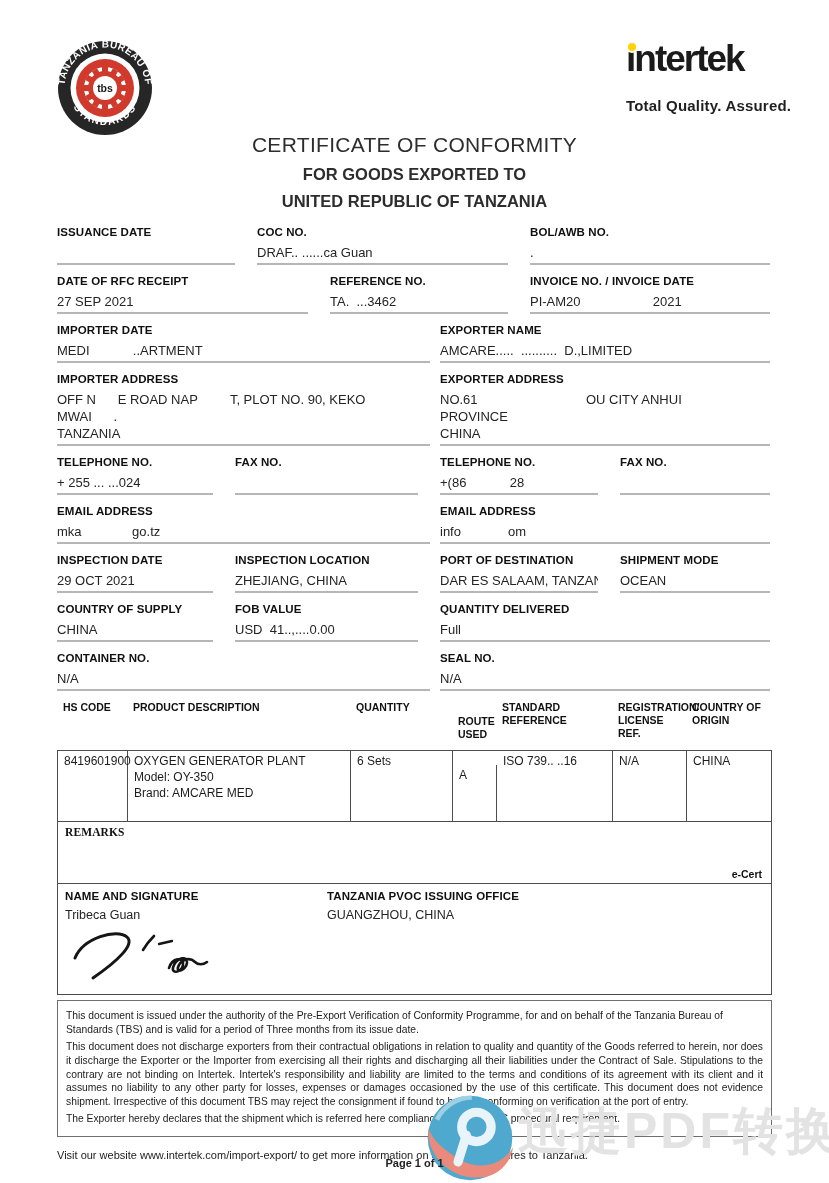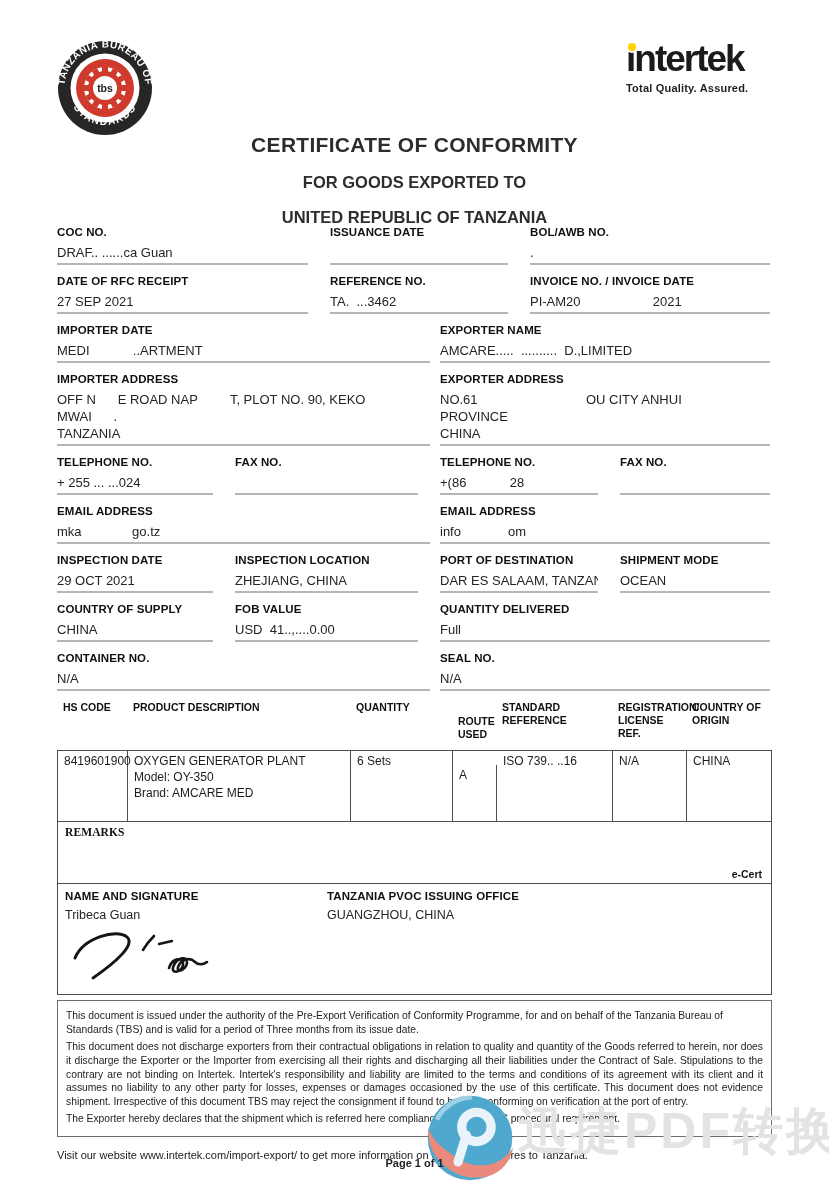--- a/index.html
+++ b/index.html
@@ -3,26 +3,26 @@
 <meta charset="utf-8">
 <style>
   html,body{margin:0;padding:0;background:#ffffff;}
   body{width:829px;height:1183px;position:relative;font-family:"Liberation Sans",sans-serif;color:#1f1f1f;overflow:hidden;}
 
   
   #tbs-logo{position:absolute;left:55px;top:38px;width:100px;height:100px;}
   #intertek{position:absolute;left:626px;top:40px;}
   .itk-word{position:relative;font-size:37px;font-weight:bold;letter-spacing:-2px;line-height:1;color:#1b1b1b;}
   .itk-dot{position:absolute;left:2px;top:3px;width:8px;height:8px;border-radius:50%;background:#ffd200;box-shadow:0 0 0 2px #ffffff;}
-  .itk-tag{font-size:11px;font-weight:bold;color:#1f1f1f;margin-top:5px;letter-spacing:0.2px;}
+  .itk-tag{font-size:15px;font-weight:bold;color:#1f1f1f;margin-top:20px;letter-spacing:0.2px;}
 
   
   #title{position:absolute;left:0;top:133px;width:100%;text-align:center;color:#2d2d2d;}
-  #title .t1{font-size:21px;font-weight:bold;letter-spacing:0.3px;}
-  #title .t2,#title .t3{font-size:16.5px;font-weight:bold;margin-top:16px;}
+  #title .t1{font-size:21px;font-weight:normal;letter-spacing:0.3px;}
+  #title .t2,#title .t3{font-size:16.5px;font-weight:bold;margin-top:8px;}
 
   
   #form{position:absolute;left:57px;top:226px;width:715px;}
   .frow{display:flex;margin-bottom:10px;}
   .field{box-sizing:border-box;padding-right:22px;}
   .pr10{padding-right:10px;}
   .pr0{padding-right:2px;}
   .c1{width:273px;}.c2{width:200px;}.c3{width:242px;}
   .half-l{width:383px;}.half-r{width:332px;}
   .q1{width:178px;}.q2{width:205px;}.q3{width:180px;}.q4{width:152px;}.qd{width:332px;}
@@ -110,27 +110,27 @@
 
 <div id="title">
   <div class="t1">CERTIFICATE OF CONFORMITY</div>
   <div class="t2">FOR GOODS EXPORTED TO</div>
   <div class="t3">UNITED REPUBLIC OF TANZANIA</div>
 </div>
 
 <div id="form">
 
   <div class="frow">
+    <div class="field c2">
+      <div class="flabel">ISSUANCE DATE</div>
+      <div class="fvalue"></div>
+    </div>
     <div class="field c1">
       <div class="flabel">COC NO.</div>
       <div class="fvalue">DRAF.. ......ca Guan</div>
-    </div>
-    <div class="field c2">
-      <div class="flabel">ISSUANCE DATE</div>
-      <div class="fvalue"></div>
     </div>
     <div class="field c3 pr0">
       <div class="flabel">BOL/AWB NO.</div>
       <div class="fvalue">.</div>
     </div>
   </div>
 
   <div class="frow">
     <div class="field c1">
       <div class="flabel">DATE OF RFC RECEIPT</div>

